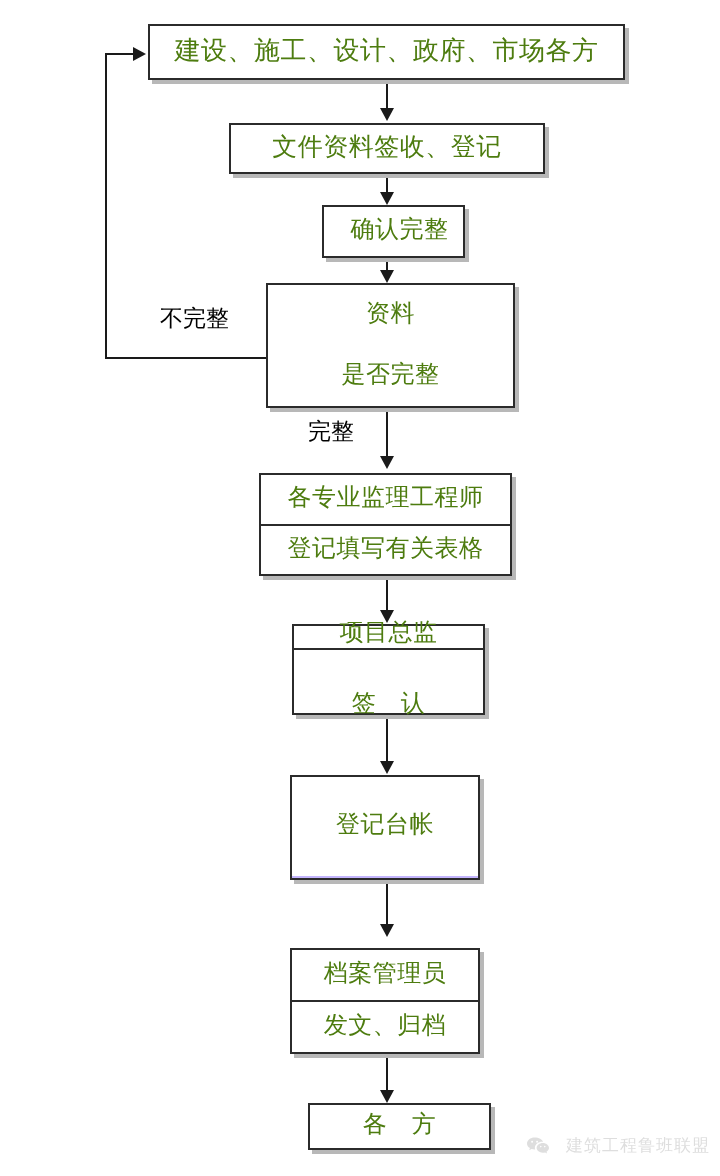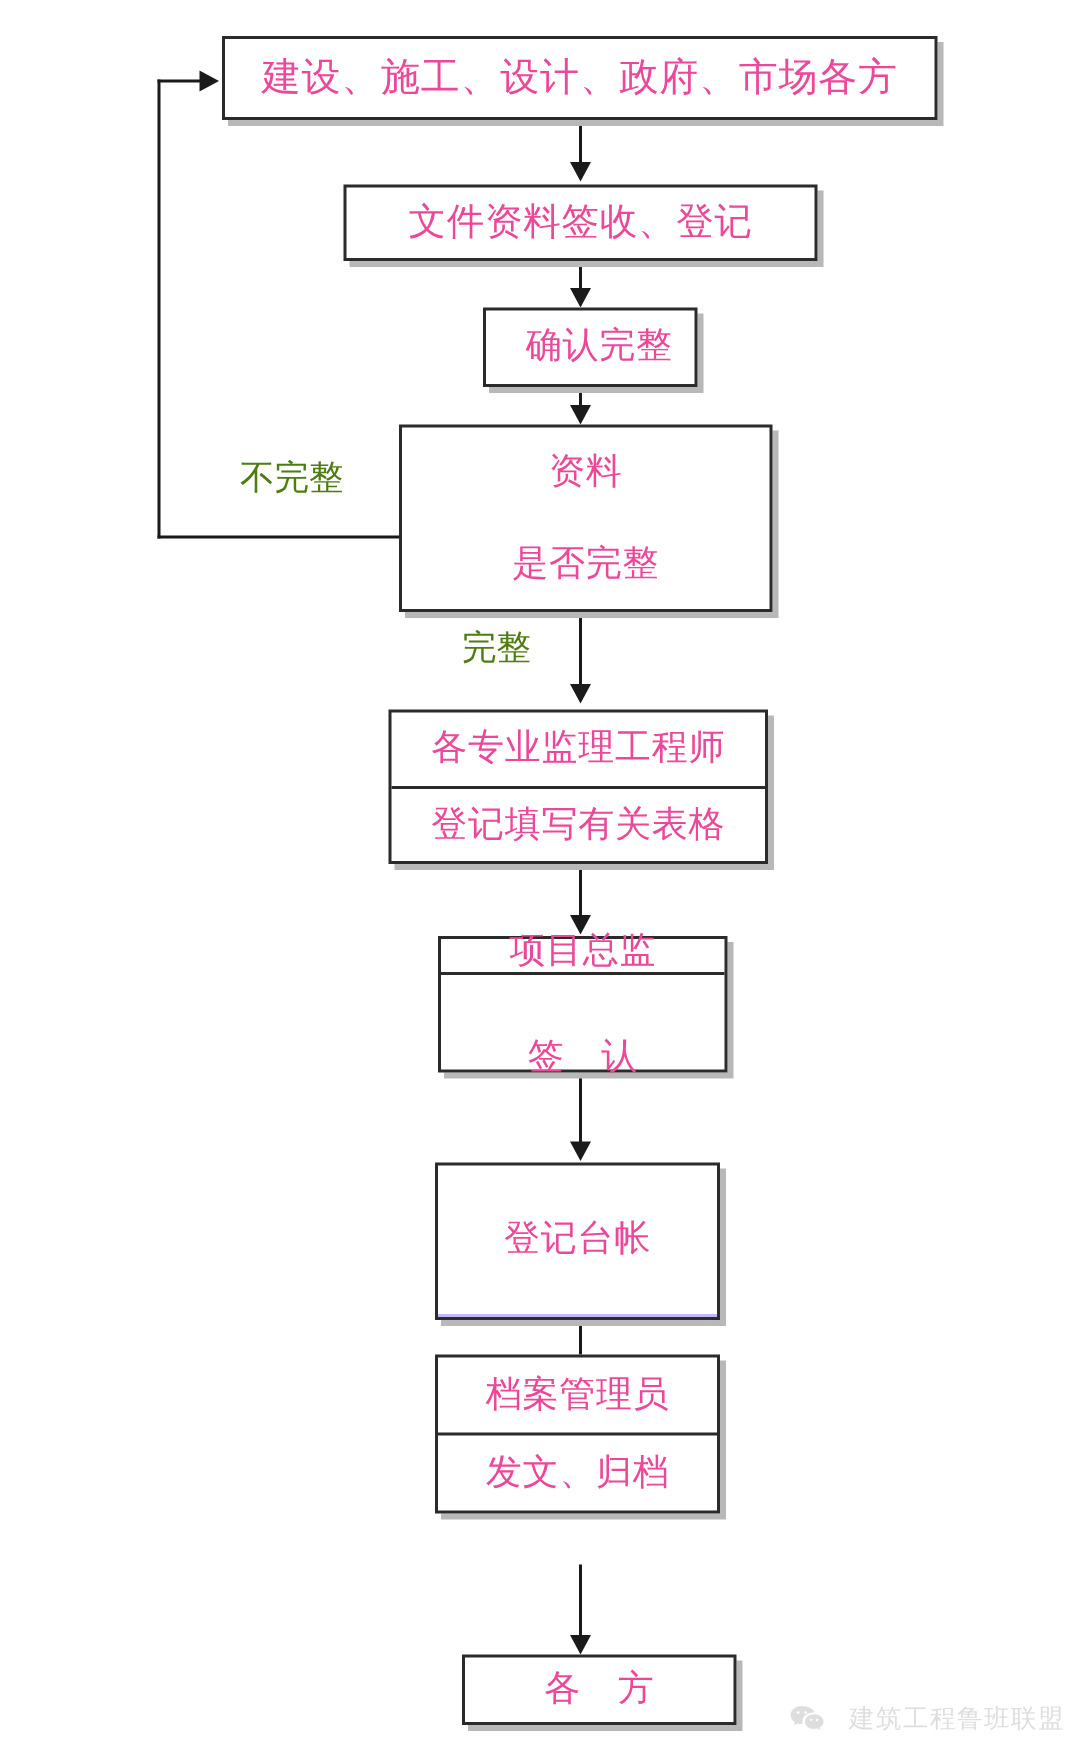--- a/index.html
+++ b/index.html
@@ -29,24 +29,25 @@
     flex-direction: column;
     justify-content: center;
     align-items: stretch;
   }
   .box .cell {
     flex: 1 1 0;
     display: flex;
     align-items: center;
     justify-content: center;
     text-align: right;
-    color: #ec4899;
+    color: #4d7c0f;
     letter-spacing: 0.5px;
     line-height: 1.1;
     white-space: nowrap;
+    font-family: Liberation Mono, monospace;
   }
   .box.split .cell:first-child {
     border-bottom: 2px solid #c4b5fd;
   }
   
   .vline {
     position: absolute;
     width: 2px;
     background: #1a1a1a;
   }
@@ -67,21 +68,21 @@
     position: absolute;
     width: 0;
     height: 0;
     border-top: 7px solid transparent;
     border-bottom: 7px solid transparent;
     border-left: 13px solid #1a1a1a;
   }
   
   .edge-label {
     position: absolute;
-    color: #4d7c0f;
+    color: #000000;
     white-space: nowrap;
     line-height: 1;
   }
   
   #watermark {
     position: absolute;
     display: flex;
     align-items: center;
     gap: 16px;
     color: #dcdcdc;
@@ -158,21 +159,21 @@
 
   <div class="box split" id="node-n6" style="left: 292px; top: 624px; width: 193px; height: 91px; font-size: 24px; border-color: rgb(43, 43, 43); background: rgb(255, 255, 255); box-shadow: rgb(184, 184, 184) 4px 4px 0px 0px; gap: 42px;">
     <div class="cell" style="border-bottom-color: rgb(43, 43, 43);">项目总监</div>
     <div class="cell">签　认</div>
   </div>
 
   <div class="box split" id="node-n7" style="left: 290px; top: 775px; width: 190px; height: 105px; font-size: 24px; border-color: rgb(43, 43, 43); background: rgb(255, 255, 255); box-shadow: rgb(184, 184, 184) 4px 4px 0px 0px;">
     <div class="cell">登记台帐</div>
   </div>
 
-  <div class="box split" id="node-n8" style="left: 290px; top: 903px; width: 190px; height: 106px; font-size: 24px; border-color: rgb(43, 43, 43); background: rgb(255, 255, 255); box-shadow: rgb(184, 184, 184) 4px 4px 0px 0px;">
+  <div class="box split" id="node-n8" style="left: 290px; top: 948px; width: 190px; height: 106px; font-size: 24px; border-color: rgb(43, 43, 43); background: rgb(255, 255, 255); box-shadow: rgb(184, 184, 184) 4px 4px 0px 0px;">
     <div class="cell" style="border-bottom-color: rgb(43, 43, 43);">档案管理员</div>
     <div class="cell">发文、归档</div>
   </div>
 
   <div class="box" id="node-n9" style="left: 308px; top: 1103px; width: 183px; height: 47px; font-size: 24px; border-color: rgb(43, 43, 43); background: rgb(255, 255, 255); box-shadow: rgb(184, 184, 184) 4px 4px 0px 0px;">
     <div class="cell">各　方</div>
   </div>
 
   <div class="edge-label" id="edge-e1" style="left: 160px; top: 307px; font-size: 23px;">不完整</div>
   <div class="edge-label" id="edge-e2" style="left: 308px; top: 420px; font-size: 23px;">完整</div>

